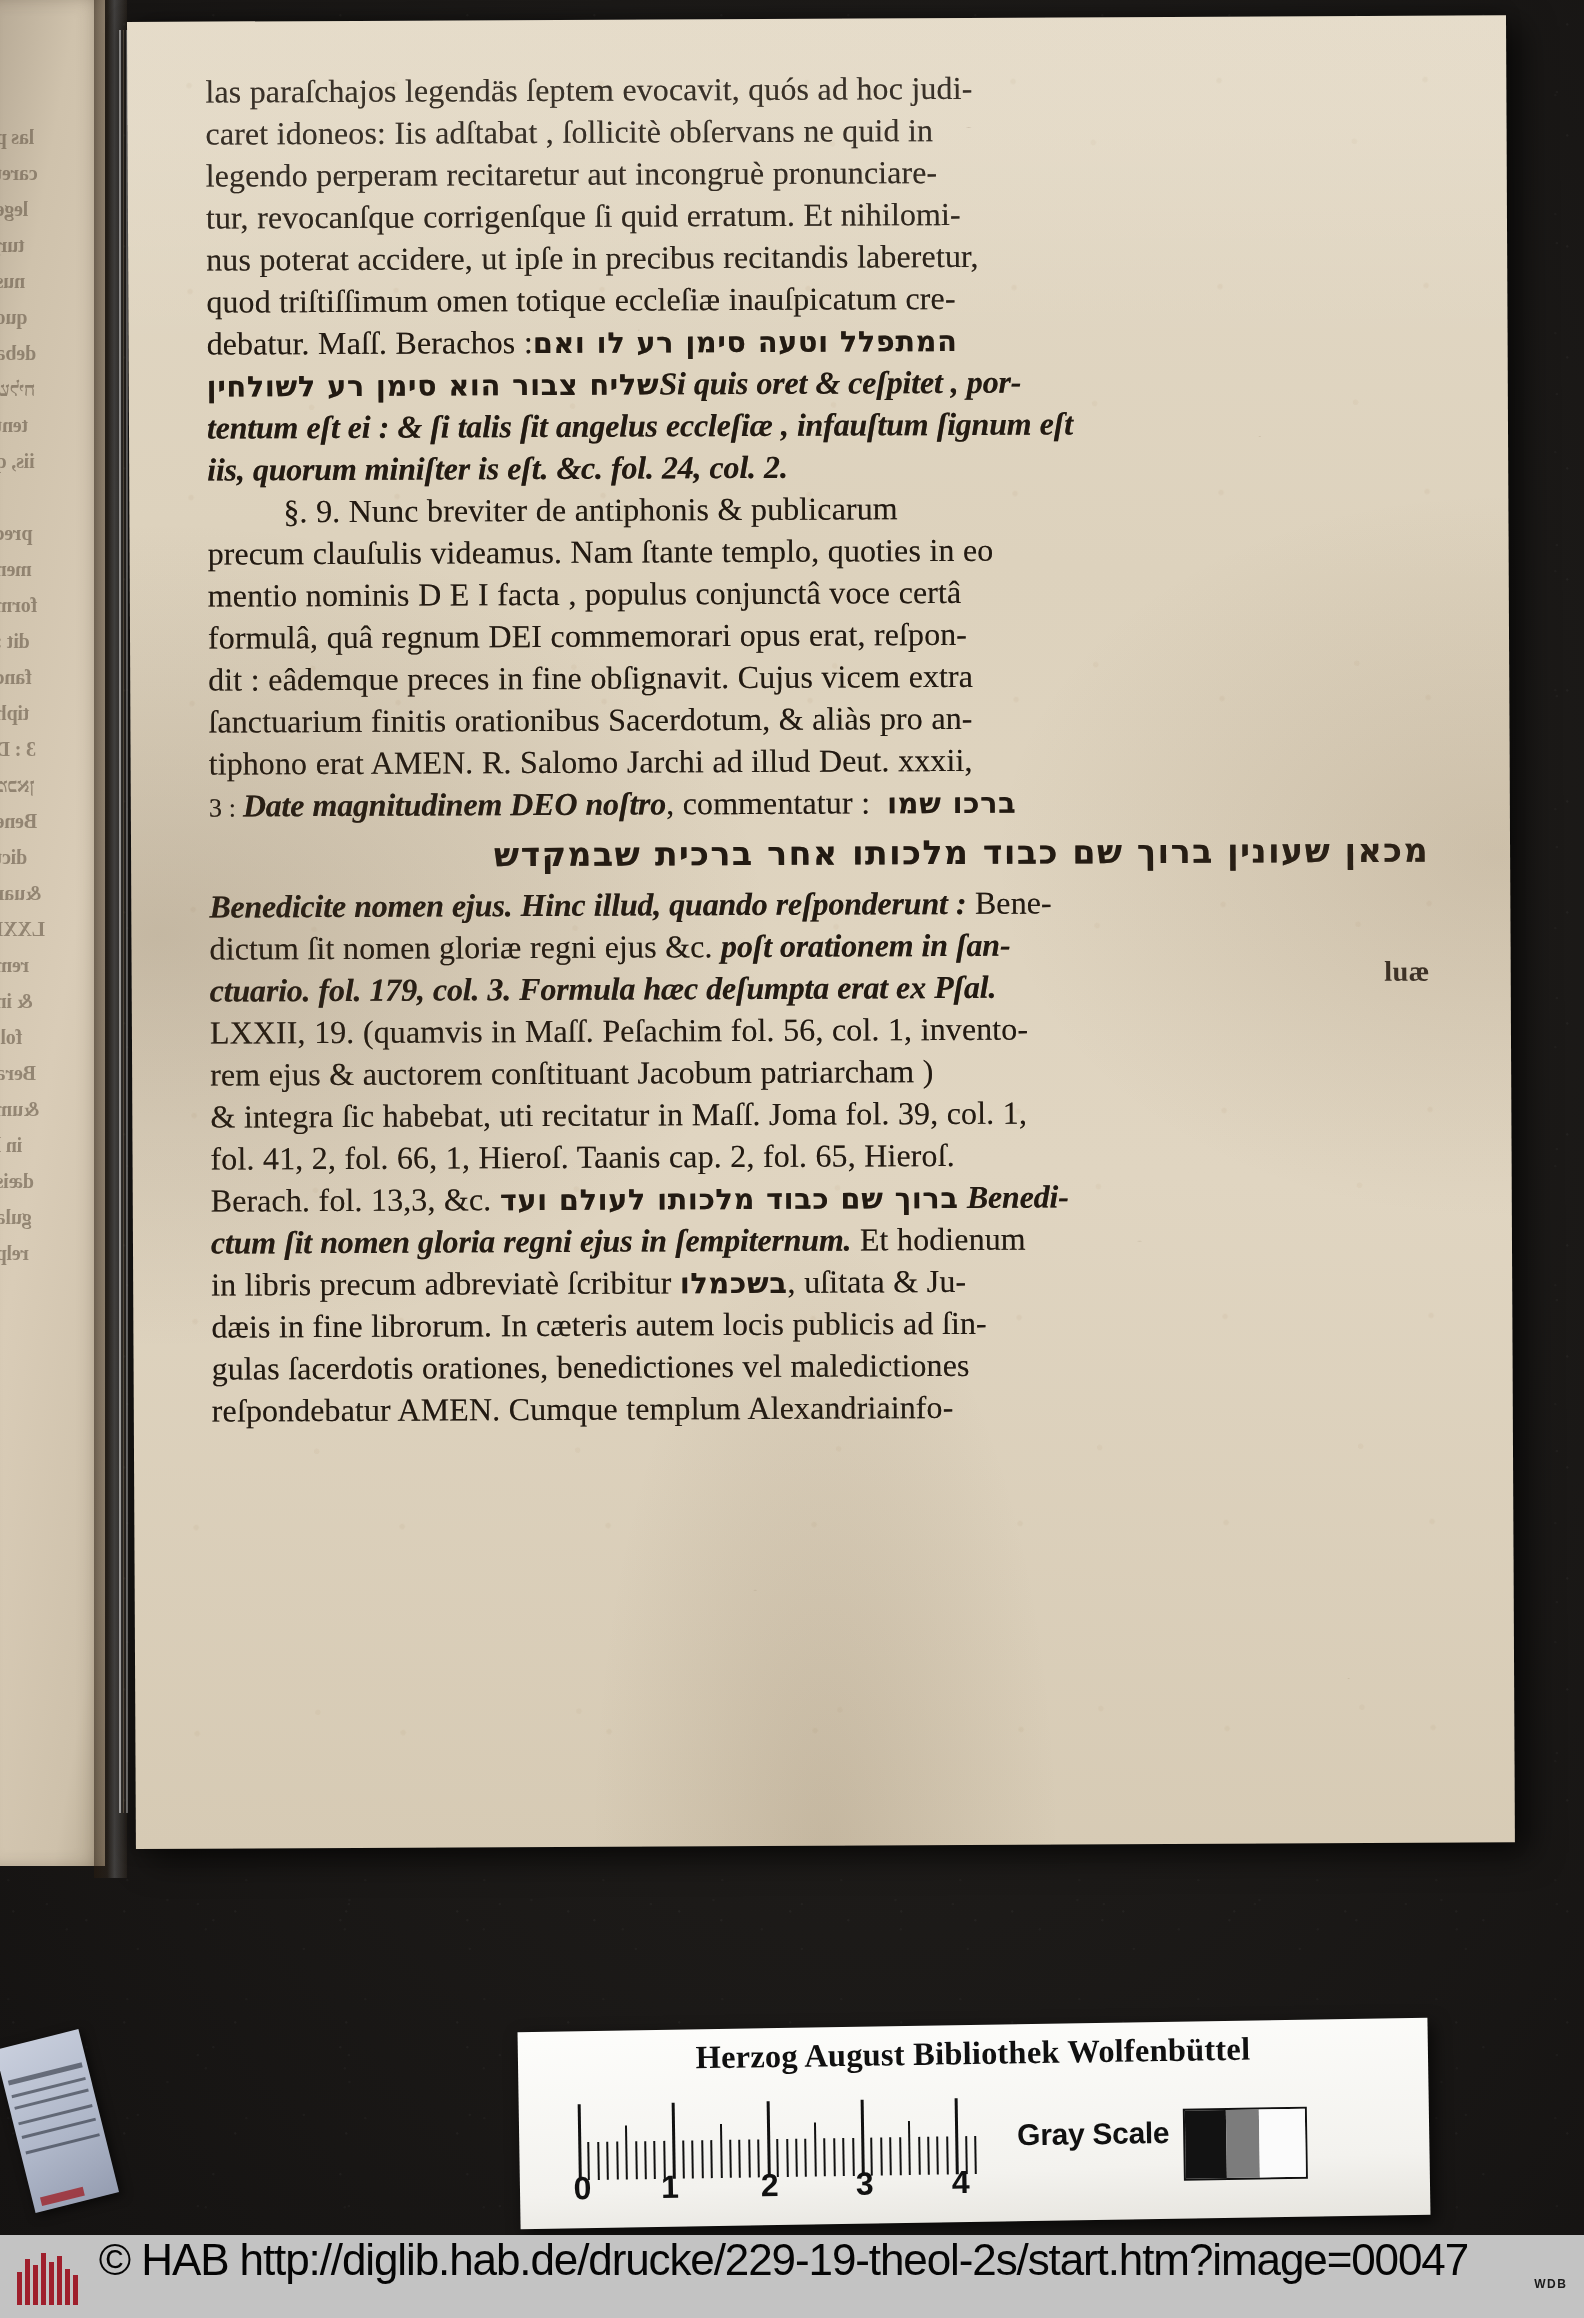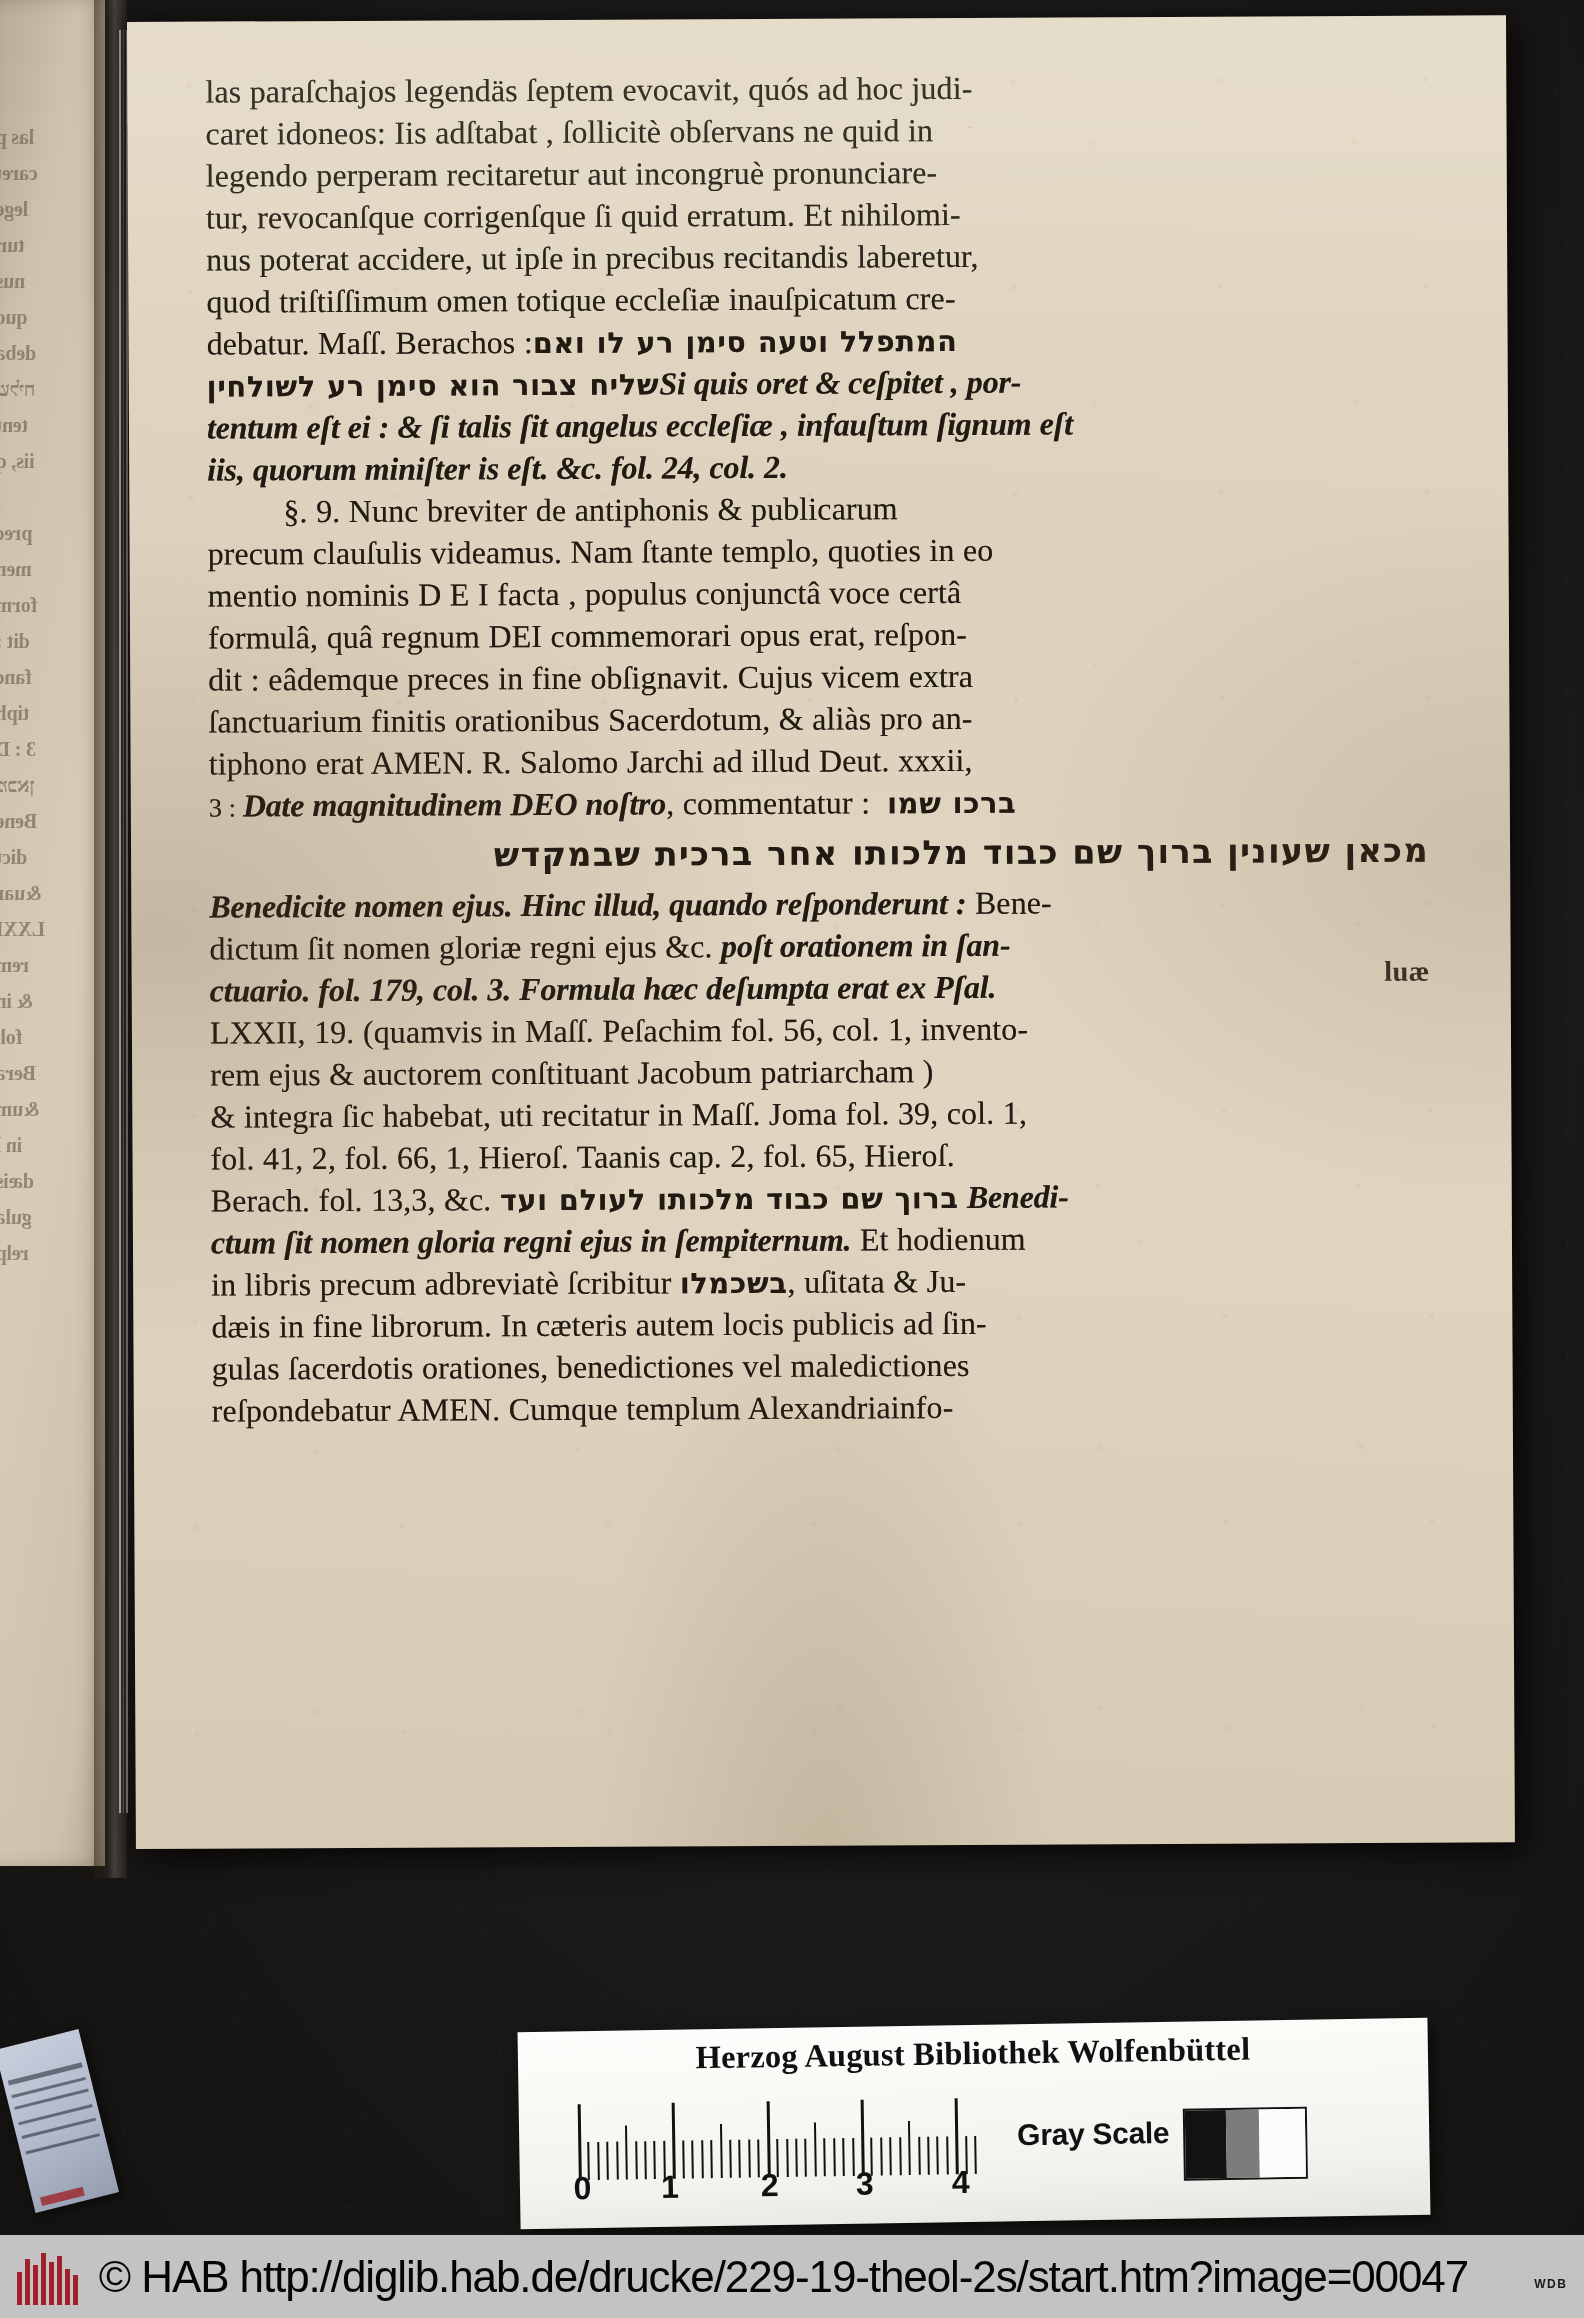--- a/index.html
+++ b/index.html
@@ -229,21 +229,21 @@
     position:absolute; left:8px; bottom:4.8px; width:44px; height:9.5px;
     background:#9d2b33; opacity:.85;
   }
 
   
   #bar{
     position:absolute;
     left:0; bottom:0;
     width:1585px; height:84px;
     background:#c3c3c3;
-    display:flex; align-items:center;
+    display:flex; 
   }
   #barLogo{
     position:relative;
     width:94px; height:84px;
     flex:0 0 auto;
   }
   #barLogo .s{
     position:absolute; bottom:14.3px; width:4.8px; background:#9f1f2c;
   }
   #barUrl{

